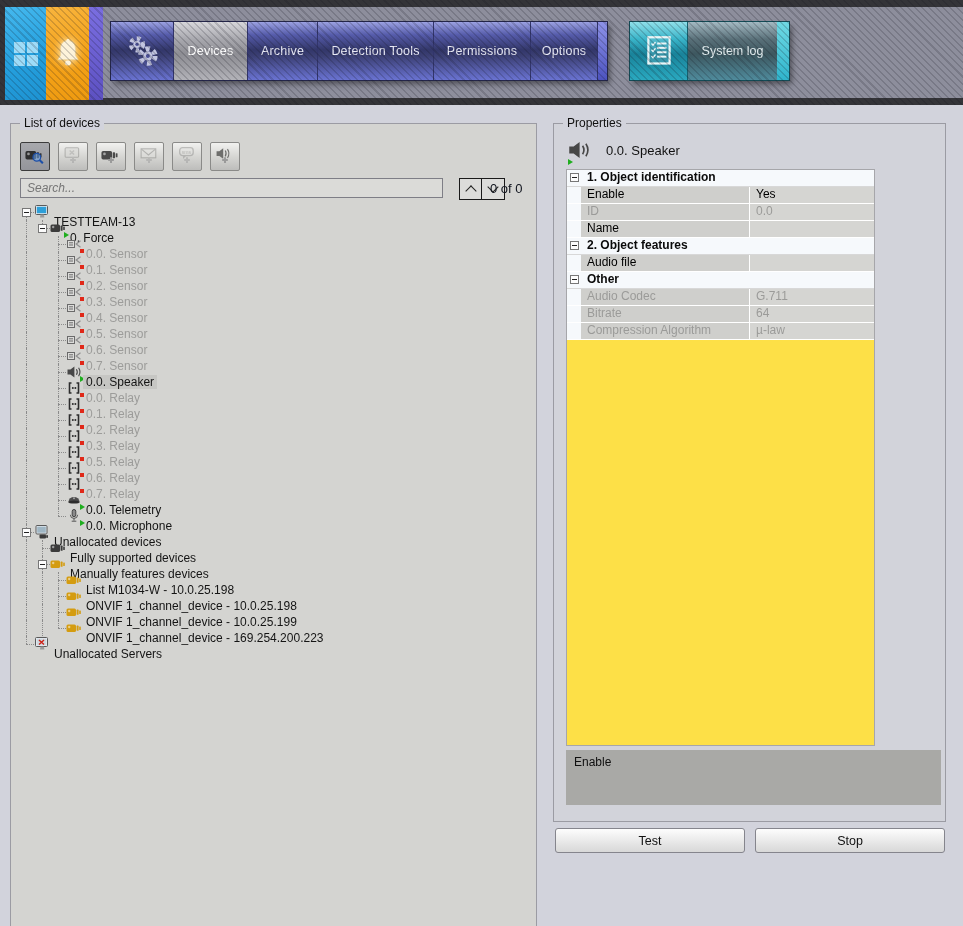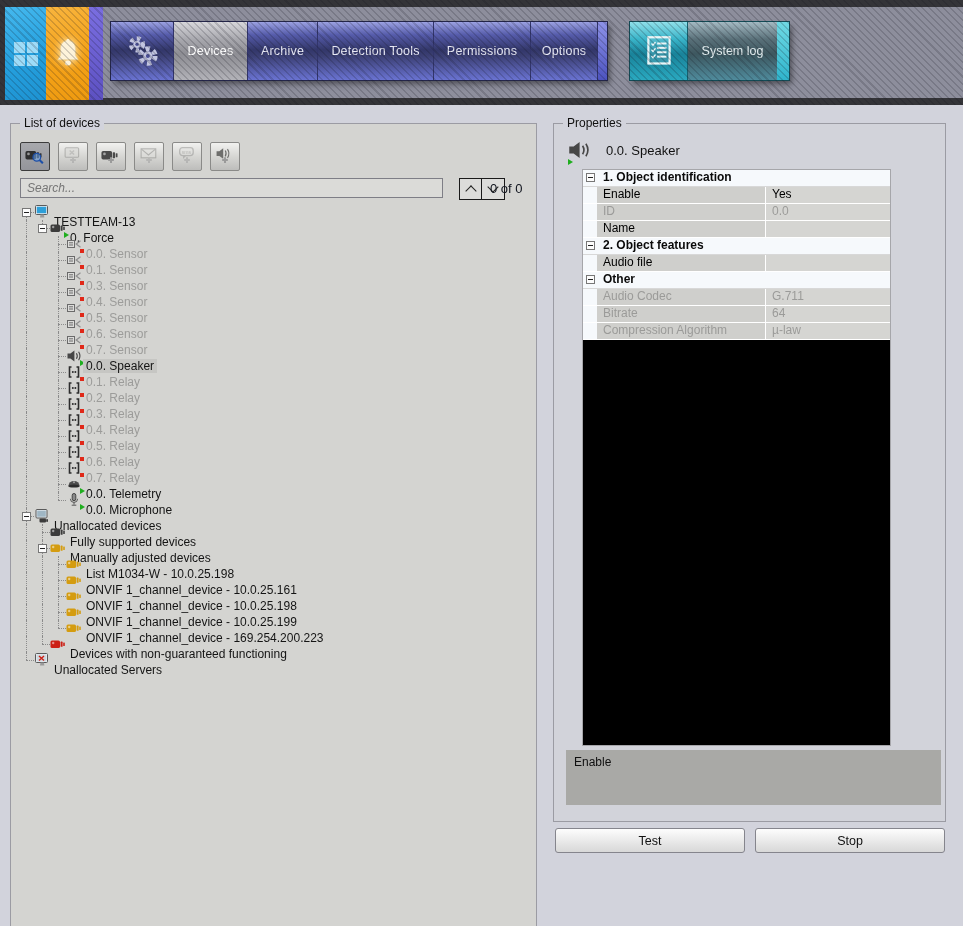--- a/index.html
+++ b/index.html
@@ -74,21 +74,21 @@
   .exp::after{content:'';position:absolute;left:1px;top:3px;width:5px;height:1px;background:#222;}
   .ticon{position:absolute;width:16px;height:16px;}
   .mk-red{position:absolute;width:4px;height:4px;background:#e02818;right:-2px;bottom:-1px;}
   .mk-green{position:absolute;right:-3px;bottom:-2px;width:0;height:0;
       border-left:5px solid #1fae1f;border-top:3px solid transparent;border-bottom:3px solid transparent;}
 
   
   .obj-header{position:absolute;left:12px;top:12px;height:28px;display:flex;align-items:center;}
   .obj-icon{position:relative;width:26px;height:24px;}
   .obj-title{font-size:13px;color:#111;margin-left:14px;}
-  .pgrid{position:absolute;left:28px;top:45px;width:309px;height:577px;background:#000000;
+  .pgrid{position:absolute;left:12px;top:45px;width:309px;height:577px;background:#fde047;
       border:1px solid #a6a6aa;box-sizing:border-box;}
   .prow{display:flex;height:16px;border-bottom:1px solid #fff;font-size:12px;line-height:15px;}
   .prow.cat{background:#f6f9fc;font-weight:bold;color:#0a0a0a;position:relative;border-bottom:1px solid #d8d8d8;}
   .prow.cat .exp{left:3px;top:3px;}
   .prow.cat .cname{margin-left:20px;}
   .prow .strip{width:14px;background:#f6f9fc;}
   .prow .pname{width:169px;background:#cfcfcc;padding-left:6px;border-right:1px solid #fff;box-sizing:border-box;}
   .prow .pval{flex:1;background:#d5d5d2;padding-left:6px;}
   .prow.disabled .pname,.prow.disabled .pval{color:#9b9b99;}
   .descbox{position:absolute;left:12px;top:626px;width:375px;height:55px;background:#a9a9a6;
@@ -294,20 +294,33 @@
         <span class="vg" style="left:15px;top:0;height:16px;"></span>
         <span class="vg" style="left:47px;top:0;height:8px;"></span>
         <span class="vg" style="left:47px;top:8px;height:8px;"></span>
         <span class="hg" style="left:47px;top:8px;width:8px;"></span>
         <span class="ticon" style="left:55px;top:0;"><svg width="16" height="16" viewBox="0 0 16 16">
             <rect x="1.5" y="4.5" width="7" height="7" fill="#dcdcda" stroke="#6a6a6a"></rect>
    <line x1="3" y1="6.8" x2="7" y2="6.8" stroke="#6a6a6a"></line>
             <line x1="3" y1="9" x2="7" y2="9" stroke="#6a6a6a"></line>
    <path d="M14.5 4.8 L10.2 8 L14.5 11.2" fill="none" stroke="#8f8f8f" stroke-width="1.2"></path>
           </svg><span class="mk-red"></span></span>
+        <span class="lbl" style="left:72px;">0.2. Sensor</span>
+      </div>
+      <div class="trow disabled">
+        <span class="vg" style="left:15px;top:0;height:16px;"></span>
+        <span class="vg" style="left:47px;top:0;height:8px;"></span>
+        <span class="vg" style="left:47px;top:8px;height:8px;"></span>
+        <span class="hg" style="left:47px;top:8px;width:8px;"></span>
+        <span class="ticon" style="left:55px;top:0;"><svg width="16" height="16" viewBox="0 0 16 16">
+            <rect x="1.5" y="4.5" width="7" height="7" fill="#dcdcda" stroke="#6a6a6a"></rect>
+   <line x1="3" y1="6.8" x2="7" y2="6.8" stroke="#6a6a6a"></line>
+            <line x1="3" y1="9" x2="7" y2="9" stroke="#6a6a6a"></line>
+   <path d="M14.5 4.8 L10.2 8 L14.5 11.2" fill="none" stroke="#8f8f8f" stroke-width="1.2"></path>
+          </svg><span class="mk-red"></span></span>
         <span class="lbl" style="left:72px;">0.3. Sensor</span>
       </div>
       <div class="trow disabled">
         <span class="vg" style="left:15px;top:0;height:16px;"></span>
         <span class="vg" style="left:47px;top:0;height:8px;"></span>
         <span class="vg" style="left:47px;top:8px;height:8px;"></span>
         <span class="hg" style="left:47px;top:8px;width:8px;"></span>
         <span class="ticon" style="left:55px;top:0;"><svg width="16" height="16" viewBox="0 0 16 16">
             <rect x="1.5" y="4.5" width="7" height="7" fill="#dcdcda" stroke="#6a6a6a"></rect>
    <line x1="3" y1="6.8" x2="7" y2="6.8" stroke="#6a6a6a"></line>
@@ -371,60 +384,60 @@
         <span class="vg" style="left:15px;top:0;height:16px;"></span>
         <span class="vg" style="left:47px;top:0;height:8px;"></span>
         <span class="vg" style="left:47px;top:8px;height:8px;"></span>
         <span class="hg" style="left:47px;top:8px;width:8px;"></span>
         <span class="ticon" style="left:55px;top:0;"><svg width="16" height="16" viewBox="0 0 16 16">
             <path d="M5.5 3 H3.5 V13 H5.5" fill="none" stroke="#2c2c2c" stroke-width="1.6"></path>
    <path d="M10.5 3 H12.5 V13 H10.5" fill="none" stroke="#2c2c2c" stroke-width="1.6"></path>
    <circle cx="6.8" cy="8" r="1" fill="#2c2c2c"></circle>
             <circle cx="9.4" cy="8" r="1" fill="#2c2c2c"></circle>
           </svg><span class="mk-red"></span></span>
-        <span class="lbl" style="left:72px;">0.1. Relay</span>
+        <span class="lbl" style="left:72px;">0.0. Relay</span>
       </div>
       <div class="trow disabled">
         <span class="vg" style="left:15px;top:0;height:16px;"></span>
         <span class="vg" style="left:47px;top:0;height:8px;"></span>
         <span class="vg" style="left:47px;top:8px;height:8px;"></span>
         <span class="hg" style="left:47px;top:8px;width:8px;"></span>
         <span class="ticon" style="left:55px;top:0;"><svg width="16" height="16" viewBox="0 0 16 16">
             <path d="M5.5 3 H3.5 V13 H5.5" fill="none" stroke="#2c2c2c" stroke-width="1.6"></path>
    <path d="M10.5 3 H12.5 V13 H10.5" fill="none" stroke="#2c2c2c" stroke-width="1.6"></path>
    <circle cx="6.8" cy="8" r="1" fill="#2c2c2c"></circle>
             <circle cx="9.4" cy="8" r="1" fill="#2c2c2c"></circle>
           </svg><span class="mk-red"></span></span>
-        <span class="lbl" style="left:72px;">0.2. Relay</span>
+        <span class="lbl" style="left:72px;">0.1. Relay</span>
       </div>
       <div class="trow disabled">
         <span class="vg" style="left:15px;top:0;height:16px;"></span>
         <span class="vg" style="left:47px;top:0;height:8px;"></span>
         <span class="vg" style="left:47px;top:8px;height:8px;"></span>
         <span class="hg" style="left:47px;top:8px;width:8px;"></span>
         <span class="ticon" style="left:55px;top:0;"><svg width="16" height="16" viewBox="0 0 16 16">
             <path d="M5.5 3 H3.5 V13 H5.5" fill="none" stroke="#2c2c2c" stroke-width="1.6"></path>
    <path d="M10.5 3 H12.5 V13 H10.5" fill="none" stroke="#2c2c2c" stroke-width="1.6"></path>
    <circle cx="6.8" cy="8" r="1" fill="#2c2c2c"></circle>
             <circle cx="9.4" cy="8" r="1" fill="#2c2c2c"></circle>
           </svg><span class="mk-red"></span></span>
-        <span class="lbl" style="left:72px;">0.3. Relay</span>
+        <span class="lbl" style="left:72px;">0.2. Relay</span>
       </div>
       <div class="trow disabled">
         <span class="vg" style="left:15px;top:0;height:16px;"></span>
         <span class="vg" style="left:47px;top:0;height:8px;"></span>
         <span class="vg" style="left:47px;top:8px;height:8px;"></span>
         <span class="hg" style="left:47px;top:8px;width:8px;"></span>
         <span class="ticon" style="left:55px;top:0;"><svg width="16" height="16" viewBox="0 0 16 16">
             <path d="M5.5 3 H3.5 V13 H5.5" fill="none" stroke="#2c2c2c" stroke-width="1.6"></path>
    <path d="M10.5 3 H12.5 V13 H10.5" fill="none" stroke="#2c2c2c" stroke-width="1.6"></path>
    <circle cx="6.8" cy="8" r="1" fill="#2c2c2c"></circle>
             <circle cx="9.4" cy="8" r="1" fill="#2c2c2c"></circle>
           </svg><span class="mk-red"></span></span>
-        <span class="lbl" style="left:72px;">0.4. Relay</span>
+        <span class="lbl" style="left:72px;">0.3. Relay</span>
       </div>
       <div class="trow disabled">
         <span class="vg" style="left:15px;top:0;height:16px;"></span>
         <span class="vg" style="left:47px;top:0;height:8px;"></span>
         <span class="vg" style="left:47px;top:8px;height:8px;"></span>
         <span class="hg" style="left:47px;top:8px;width:8px;"></span>
         <span class="ticon" style="left:55px;top:0;"><svg width="16" height="16" viewBox="0 0 16 16">
             <path d="M5.5 3 H3.5 V13 H5.5" fill="none" stroke="#2c2c2c" stroke-width="1.6"></path>
    <path d="M10.5 3 H12.5 V13 H10.5" fill="none" stroke="#2c2c2c" stroke-width="1.6"></path>
    <circle cx="6.8" cy="8" r="1" fill="#2c2c2c"></circle>
@@ -513,21 +526,21 @@
         <span class="vg" style="left:31px;top:0;height:8px;"></span>
         <span class="vg" style="left:31px;top:8px;height:8px;"></span>
         <span class="hg" style="left:31px;top:8px;width:8px;"></span>
         <span class="exp" style="left:27px;top:4px;"></span>
         <span class="ticon" style="left:39px;top:0;"><svg width="16" height="16" viewBox="0 0 16 16">
             <rect x="0.5" y="4.5" width="9.5" height="7.5" rx="1.5" fill="#d49c10"></rect>
 <circle cx="3.2" cy="7" r="1.2" fill="#fff" opacity=".5"></circle>
 <rect x="10.6" y="5.6" width="2" height="5.2" rx=".6" fill="#d49c10"></rect>
 <rect x="13.2" y="6.4" width="1.6" height="3.6" rx=".5" fill="#d49c10"></rect>
           </svg></span>
-        <span class="lbl" style="left:56px;">Manually adjusted devices</span>
+        <span class="lbl" style="left:56px;">Manually features devices</span>
       </div>
       <div class="trow">
         <span class="vg" style="left:15px;top:0;height:16px;"></span>
         <span class="vg" style="left:31px;top:0;height:16px;"></span>
         <span class="vg" style="left:47px;top:0;height:8px;"></span>
         <span class="vg" style="left:47px;top:8px;height:8px;"></span>
         <span class="hg" style="left:47px;top:8px;width:8px;"></span>
         <span class="ticon" style="left:55px;top:0;"><svg width="16" height="16" viewBox="0 0 16 16">
             <rect x="0.5" y="4.5" width="9.5" height="7.5" rx="1.5" fill="#d49c10"></rect>
 <circle cx="3.2" cy="7" r="1.2" fill="#fff" opacity=".5"></circle>
@@ -541,74 +554,48 @@
         <span class="vg" style="left:31px;top:0;height:16px;"></span>
         <span class="vg" style="left:47px;top:0;height:8px;"></span>
         <span class="vg" style="left:47px;top:8px;height:8px;"></span>
         <span class="hg" style="left:47px;top:8px;width:8px;"></span>
         <span class="ticon" style="left:55px;top:0;"><svg width="16" height="16" viewBox="0 0 16 16">
             <rect x="0.5" y="4.5" width="9.5" height="7.5" rx="1.5" fill="#d49c10"></rect>
 <circle cx="3.2" cy="7" r="1.2" fill="#fff" opacity=".5"></circle>
 <rect x="10.6" y="5.6" width="2" height="5.2" rx=".6" fill="#d49c10"></rect>
 <rect x="13.2" y="6.4" width="1.6" height="3.6" rx=".5" fill="#d49c10"></rect>
           </svg></span>
-        <span class="lbl" style="left:72px;">ONVIF 1_channel_device - 10.0.25.161</span>
+        <span class="lbl" style="left:72px;">ONVIF 1_channel_device - 10.0.25.198</span>
       </div>
       <div class="trow">
         <span class="vg" style="left:15px;top:0;height:16px;"></span>
         <span class="vg" style="left:31px;top:0;height:16px;"></span>
         <span class="vg" style="left:47px;top:0;height:8px;"></span>
         <span class="vg" style="left:47px;top:8px;height:8px;"></span>
         <span class="hg" style="left:47px;top:8px;width:8px;"></span>
         <span class="ticon" style="left:55px;top:0;"><svg width="16" height="16" viewBox="0 0 16 16">
             <rect x="0.5" y="4.5" width="9.5" height="7.5" rx="1.5" fill="#d49c10"></rect>
 <circle cx="3.2" cy="7" r="1.2" fill="#fff" opacity=".5"></circle>
 <rect x="10.6" y="5.6" width="2" height="5.2" rx=".6" fill="#d49c10"></rect>
 <rect x="13.2" y="6.4" width="1.6" height="3.6" rx=".5" fill="#d49c10"></rect>
           </svg></span>
-        <span class="lbl" style="left:72px;">ONVIF 1_channel_device - 10.0.25.198</span>
+        <span class="lbl" style="left:72px;">ONVIF 1_channel_device - 10.0.25.199</span>
       </div>
       <div class="trow">
         <span class="vg" style="left:15px;top:0;height:16px;"></span>
         <span class="vg" style="left:31px;top:0;height:16px;"></span>
         <span class="vg" style="left:47px;top:0;height:8px;"></span>
-        <span class="vg" style="left:47px;top:8px;height:8px;"></span>
         <span class="hg" style="left:47px;top:8px;width:8px;"></span>
         <span class="ticon" style="left:55px;top:0;"><svg width="16" height="16" viewBox="0 0 16 16">
             <rect x="0.5" y="4.5" width="9.5" height="7.5" rx="1.5" fill="#d49c10"></rect>
 <circle cx="3.2" cy="7" r="1.2" fill="#fff" opacity=".5"></circle>
 <rect x="10.6" y="5.6" width="2" height="5.2" rx=".6" fill="#d49c10"></rect>
 <rect x="13.2" y="6.4" width="1.6" height="3.6" rx=".5" fill="#d49c10"></rect>
           </svg></span>
-        <span class="lbl" style="left:72px;">ONVIF 1_channel_device - 10.0.25.199</span>
-      </div>
-      <div class="trow">
-        <span class="vg" style="left:15px;top:0;height:16px;"></span>
-        <span class="vg" style="left:31px;top:0;height:16px;"></span>
-        <span class="vg" style="left:47px;top:0;height:8px;"></span>
-        <span class="hg" style="left:47px;top:8px;width:8px;"></span>
-        <span class="ticon" style="left:55px;top:0;"><svg width="16" height="16" viewBox="0 0 16 16">
-            <rect x="0.5" y="4.5" width="9.5" height="7.5" rx="1.5" fill="#d49c10"></rect>
-<circle cx="3.2" cy="7" r="1.2" fill="#fff" opacity=".5"></circle>
-<rect x="10.6" y="5.6" width="2" height="5.2" rx=".6" fill="#d49c10"></rect>
-<rect x="13.2" y="6.4" width="1.6" height="3.6" rx=".5" fill="#d49c10"></rect>
-          </svg></span>
         <span class="lbl" style="left:72px;">ONVIF 1_channel_device - 169.254.200.223</span>
-      </div>
-      <div class="trow">
-        <span class="vg" style="left:15px;top:0;height:16px;"></span>
-        <span class="vg" style="left:31px;top:0;height:8px;"></span>
-        <span class="hg" style="left:31px;top:8px;width:8px;"></span>
-        <span class="ticon" style="left:39px;top:0;"><svg width="16" height="16" viewBox="0 0 16 16">
-            <rect x="0.5" y="4.5" width="9.5" height="7.5" rx="1.5" fill="#cc2016"></rect>
-<circle cx="3.2" cy="7" r="1.2" fill="#fff" opacity=".5"></circle>
-<rect x="10.6" y="5.6" width="2" height="5.2" rx=".6" fill="#cc2016"></rect>
-<rect x="13.2" y="6.4" width="1.6" height="3.6" rx=".5" fill="#cc2016"></rect>
-          </svg></span>
-        <span class="lbl" style="left:56px;">Devices with non-guaranteed functioning</span>
       </div>
       <div class="trow">
         <span class="vg" style="left:15px;top:0;height:8px;"></span>
         <span class="hg" style="left:15px;top:8px;width:8px;"></span>
         <span class="ticon" style="left:23px;top:0;"><svg width="16" height="16" viewBox="0 0 16 16">
             <rect x="1.5" y="1.5" width="12" height="9" rx="1" fill="#e3e9ee" stroke="#5a5a5a"></rect>
 <rect x="2.8" y="2.8" width="9.4" height="6.4" fill="#cfd8de"></rect>
 <path d="M6 13.6 L10.4 13.6 L9.9 10.6 L6.5 10.6 Z" fill="#9a9a9a"></path>
             <path d="M5 4 L10 8.5 M10 4 L5 8.5" stroke="#cc2016" stroke-width="1.4"></path>
           </svg></span>

